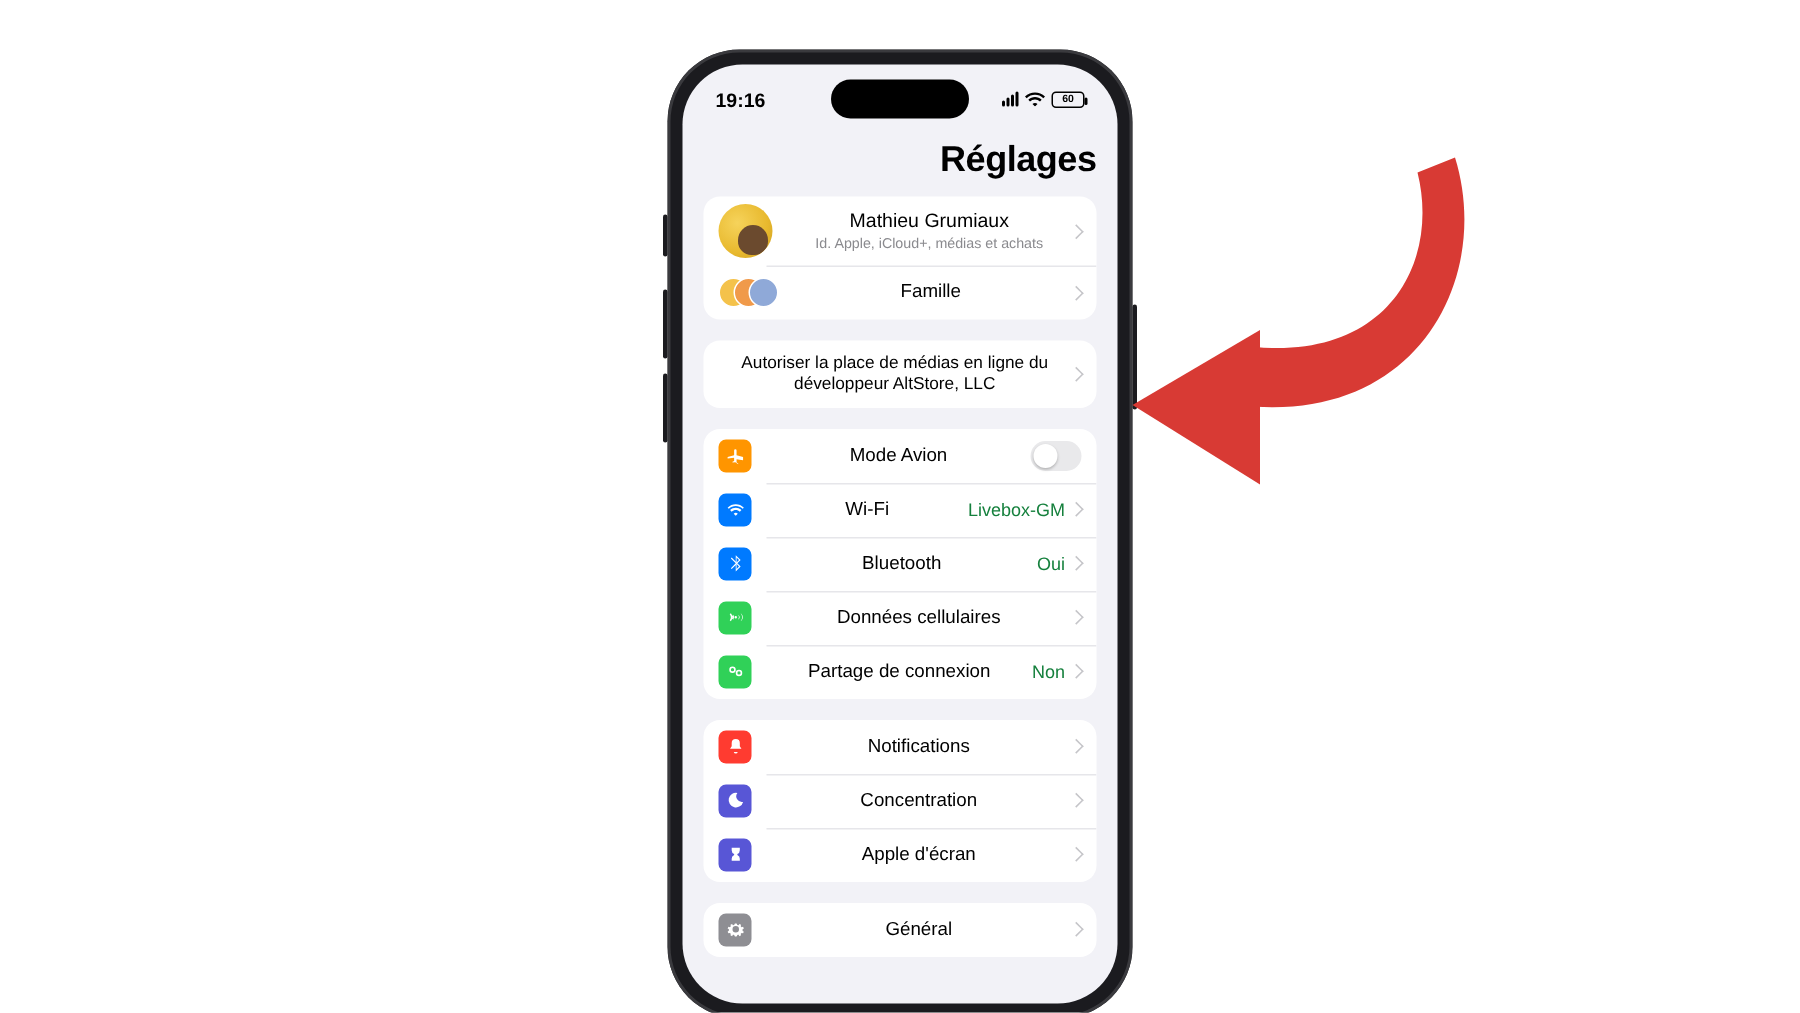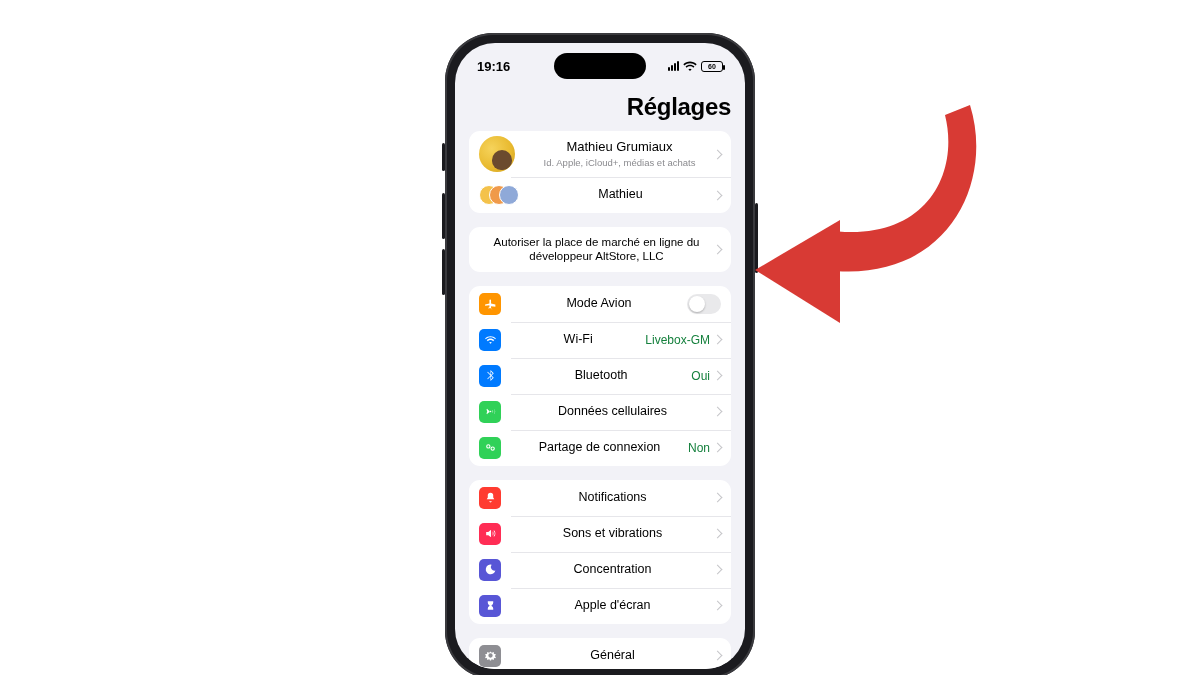--- a/index.html
+++ b/index.html
@@ -243,28 +243,28 @@
             <span class="sub">Id. Apple, iCloud+, médias et achats</span>
           </div>
           <span class="chev"></span>
         </div>
         <div class="row">
           <div class="family-stack">
               <span></span>
               <span></span>
               <span></span>
             </div>
-          <div class="label">Mathieu</div>
+          <div class="label">Famille</div>
           <span class="chev"></span>
         </div>
       </div>
 
       <div class="group">
         <div class="row tall" style="padding-top:8px;padding-bottom:8px">
-          <div class="label" style="font-size:11.5px">Autoriser la place de marché en ligne du développeur AltStore, LLC</div>
+          <div class="label" style="font-size:11.5px">Autoriser la place de médias en ligne du développeur AltStore, LLC</div>
           <span class="chev"></span>
         </div>
       </div>
 
       <div class="group">
         <div class="row">
           <div class="icon bg-orange">
             <svg viewBox="0 0 24 24">
                 <path fill="#fff" d="M21 14l-8-2V6a1.5 1.5 0 0 0-3 0v6l-8 2v2l8-1v4l-2 1v1l3.5-.5L15 23v-1l-2-1v-4l8 1v-2z"></path>
               </svg>
@@ -314,29 +314,20 @@
       </div>
 
       <div class="group">
         <div class="row">
           <div class="icon bg-red">
             <svg viewBox="0 0 24 24">
                 <path fill="#fff" d="M12 3a5 5 0 0 1 5 5v4l2 3H5l2-3V8a5 5 0 0 1 5-5zm0 18a2.5 2.5 0 0 1-2.45-2h4.9A2.5 2.5 0 0 1 12 21z"></path>
               </svg>
           </div>
           <div class="label">Notifications</div>
-          <span class="chev"></span>
-        </div>
-        <div class="row">
-          <div class="icon bg-pink">
-            <svg viewBox="0 0 24 24">
-                <path fill="#fff" d="M4 9h4l5-4v14l-5-4H4V9zm12-1c2 1.5 2 6.5 0 8v-8zm2-2c4 2 4 10 0 12v-2c2.5-1.5 2.5-6.5 0-8V6z"></path>
-              </svg>
-          </div>
-          <div class="label">Sons et vibrations</div>
           <span class="chev"></span>
         </div>
         <div class="row">
           <div class="icon bg-indigo">
             <svg viewBox="0 0 24 24">
                 <path fill="#fff" d="M14 3a9 9 0 1 0 7 11 7 7 0 0 1-7-11z"></path>
               </svg>
           </div>
           <div class="label">Concentration</div>
           <span class="chev"></span>

